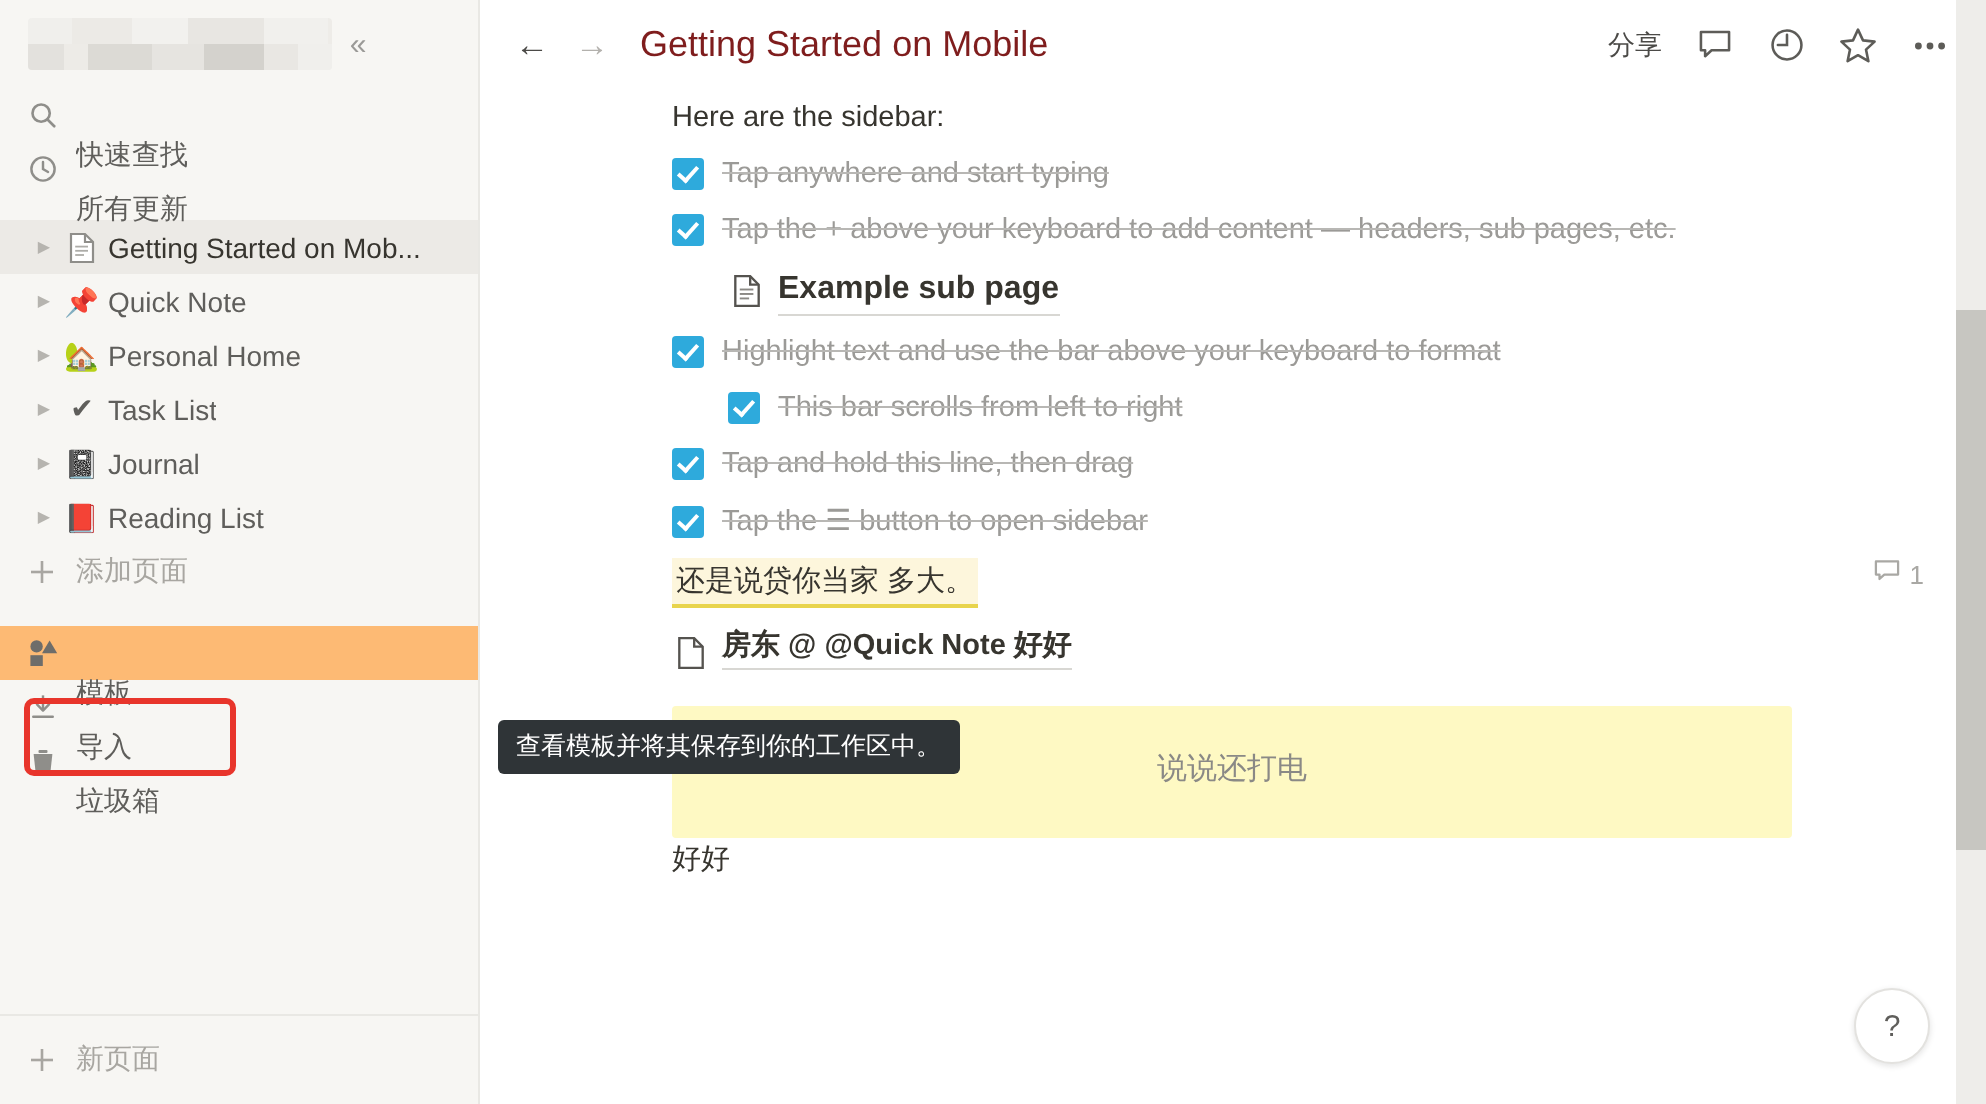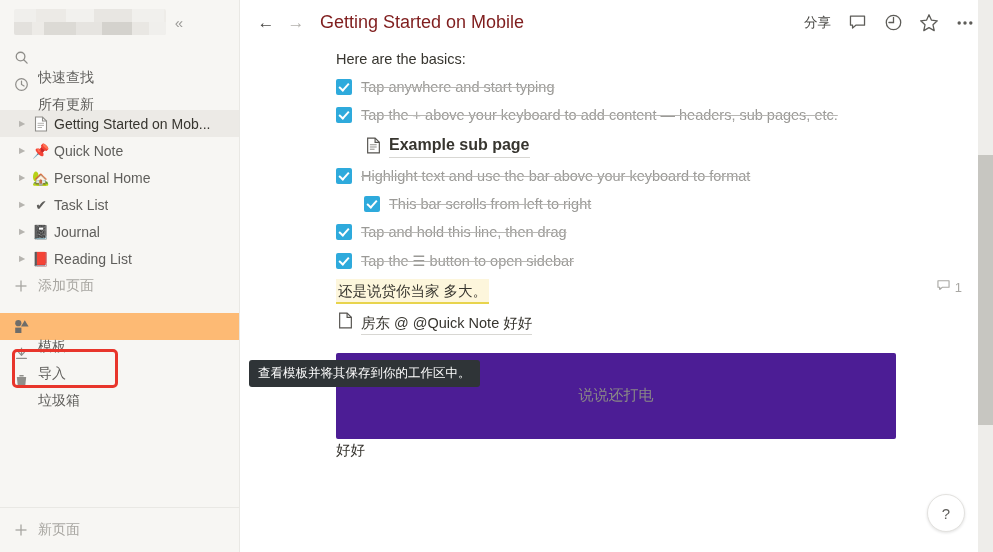--- a/index.html
+++ b/index.html
@@ -304,40 +304,41 @@
     display: flex;
     align-items: center;
     gap: 4px;
     color: #a9a8a4;
     font-size: 13px;
     cursor: pointer;
   }
 
   .mention-row {
     display: flex;
-    align-items: flex-start;
+    align-items: flex-end;
     padding: 4px 0;
     cursor: pointer;
+    font-weight: bold;
   }
   .mention-row .pg-ic {
     width: 18px; flex: 0 0 18px;
     margin-right: 7px;
     color: #55534f;
     display: flex; align-items: center; justify-content: center;
   }
   .mention-row .m-lbl {
     color: #37352f;
     border-bottom: 1px solid #d8d7d3;
     font-size: 14.5px;
   }
 
   .gray-block {
     margin-top: 14px;
-    height: 86px;
-    background: #4c1d95;
+    height: 66px;
+    background: #fef9c3;
     display: flex;
     align-items: center;
     justify-content: center;
     color: #8a8986;
     font-size: 15px;
     border-radius: 2px;
     cursor: text;
   }
   .tail-text {
     color: #37352f;
@@ -558,21 +559,21 @@
               <circle cx="10" cy="10" r="1.7" fill="#5d5c58"></circle>
               <circle cx="15.8" cy="10" r="1.7" fill="#5d5c58"></circle>
             </svg>
         </div>
       </div>
     </div>
 
     <div class="content">
       <div class="doc">
 
-        <div class="para">Here are the basics:</div>
+        <div class="para">Here are the sidebar:</div>
 
         <div class="todo">
           <div class="cbox"></div>
           <div class="txt">Tap anywhere and start typing</div>
         </div>
 
         <div class="todo">
           <div class="cbox"></div>
           <div class="txt">Tap the + above your keyboard to add content — headers, sub pages, etc.</div>
         </div>

